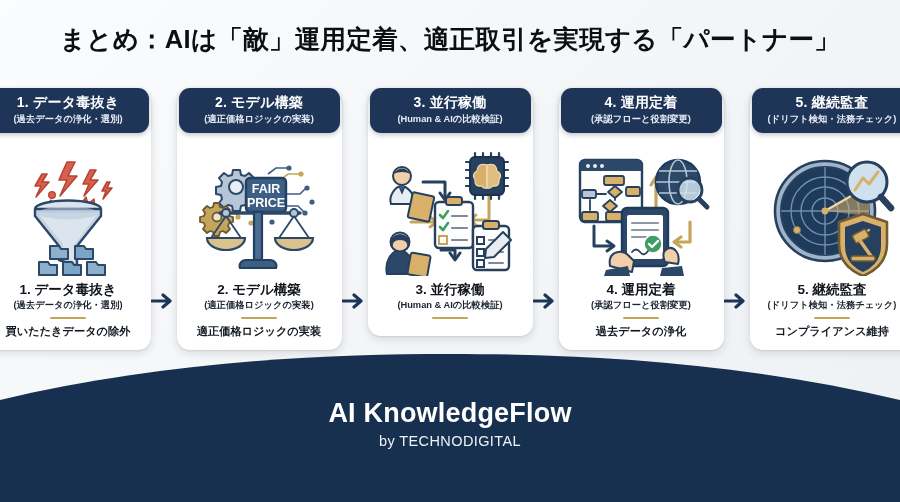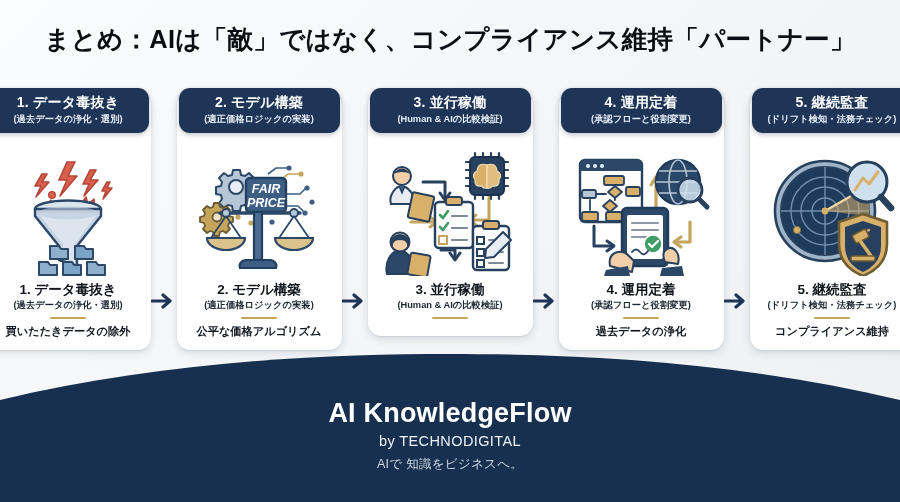--- a/index.html
+++ b/index.html
@@ -72,21 +72,21 @@
   }
   .card-head .h-title {
     display: block; color: #ffffff; font-size: 14px; font-weight: 700;
     line-height: 1.12; letter-spacing: 0.2px; white-space: nowrap;
   }
   .card-head .h-sub {
     display: block; color: #e6ecf4; font-size: 9.3px; font-weight: 700;
     line-height: 1.25; margin-top: 3px; white-space: nowrap;
   }
 
-  .illus { width: 142px; height: 126px; margin-top: 2px; font-style: italic; }
+  .illus { width: 142px; height: 126px; margin-top: 2px; }
   .illus svg { display: block; width: 142px; height: 126px; }
 
   .card-foot {
     width: 100%; padding: 6px 5px 11px; text-align: center;
   }
   .f-title {
     display: block; font-size: 13.5px; font-weight: 700; color: #11151b;
     line-height: 1.15; white-space: nowrap;
   }
   .f-sub {
@@ -108,33 +108,32 @@
     position: relative; top: 60px;
   }
   .arrow svg { display: block; }
 </style>
 </head>
 <body>
 
 <div class="stage">
 
   <div class="title-wrap">
-    <div class="title">まとめ：AIは「敵」ではなく、コンプライアンス維持「パートナー」</div>
+    <div class="title">まとめ：AIは「敵」運用定着、適正取引を実現する「パートナー」</div>
   </div>
 
   <div class="footer-band">
     <svg viewBox="0 0 900 150" preserveAspectRatio="none">
       <path d="M0,48 C160,10 320,2 450,2 C580,2 740,10 900,48 L900,150 L0,150 Z" fill="#17304f"></path>
     </svg>
   </div>
 
   <div class="footer-text">
     <div class="brand">AI KnowledgeFlow</div>
     <div class="byline">by TECHNODIGITAL</div>
-    <div class="tagline">AIで 知識をビジネスへ。</div>
   </div>
 
   <div class="cards">
 
     <div class="card-slot">
       <div class="card">
         <div class="card-head">
           <span class="h-title">1. データ毒抜き</span>
           <span class="h-sub">(過去データの浄化・選別)</span>
         </div>
@@ -240,21 +239,21 @@
             <path d="M19,88 h38 a19,12 0 0 1 -38,0 z" fill="#d9c28c" stroke="#2c4869" stroke-width="2.2"></path>
             <path d="M87,88 h38 a19,12 0 0 1 -38,0 z" fill="#d9c28c" stroke="#2c4869" stroke-width="2.2"></path>
             <rect x="66" y="62" width="8" height="48" fill="#4b6d93" stroke="#22405f" stroke-width="2.2"></rect>
             <path d="M52,118 h36 a6,6 0 0 0 -6,-8 h-24 a6,6 0 0 0 -6,8 z" fill="#3e5f85" stroke="#22405f" stroke-width="2.2"></path>
           </svg>
         </div>
         <div class="card-foot">
           <span class="f-title">2. モデル構築</span>
           <span class="f-sub">(適正価格ロジックの実装)</span>
           <div class="divider"></div>
-          <span class="f-note">公平な価格アルゴリズム</span>
+          <span class="f-note">適正価格ロジックの実装</span>
         </div>
       </div>
     </div>
 
     <div class="arrow">
       <svg width="26" height="20" viewBox="0 0 26 20">
         <path d="M1,10 H17 M12,4 L19,10 L12,16" fill="none" stroke="#1e3558" stroke-width="3.2" stroke-linecap="round" stroke-linejoin="round"></path>
       </svg>
     </div>
 

